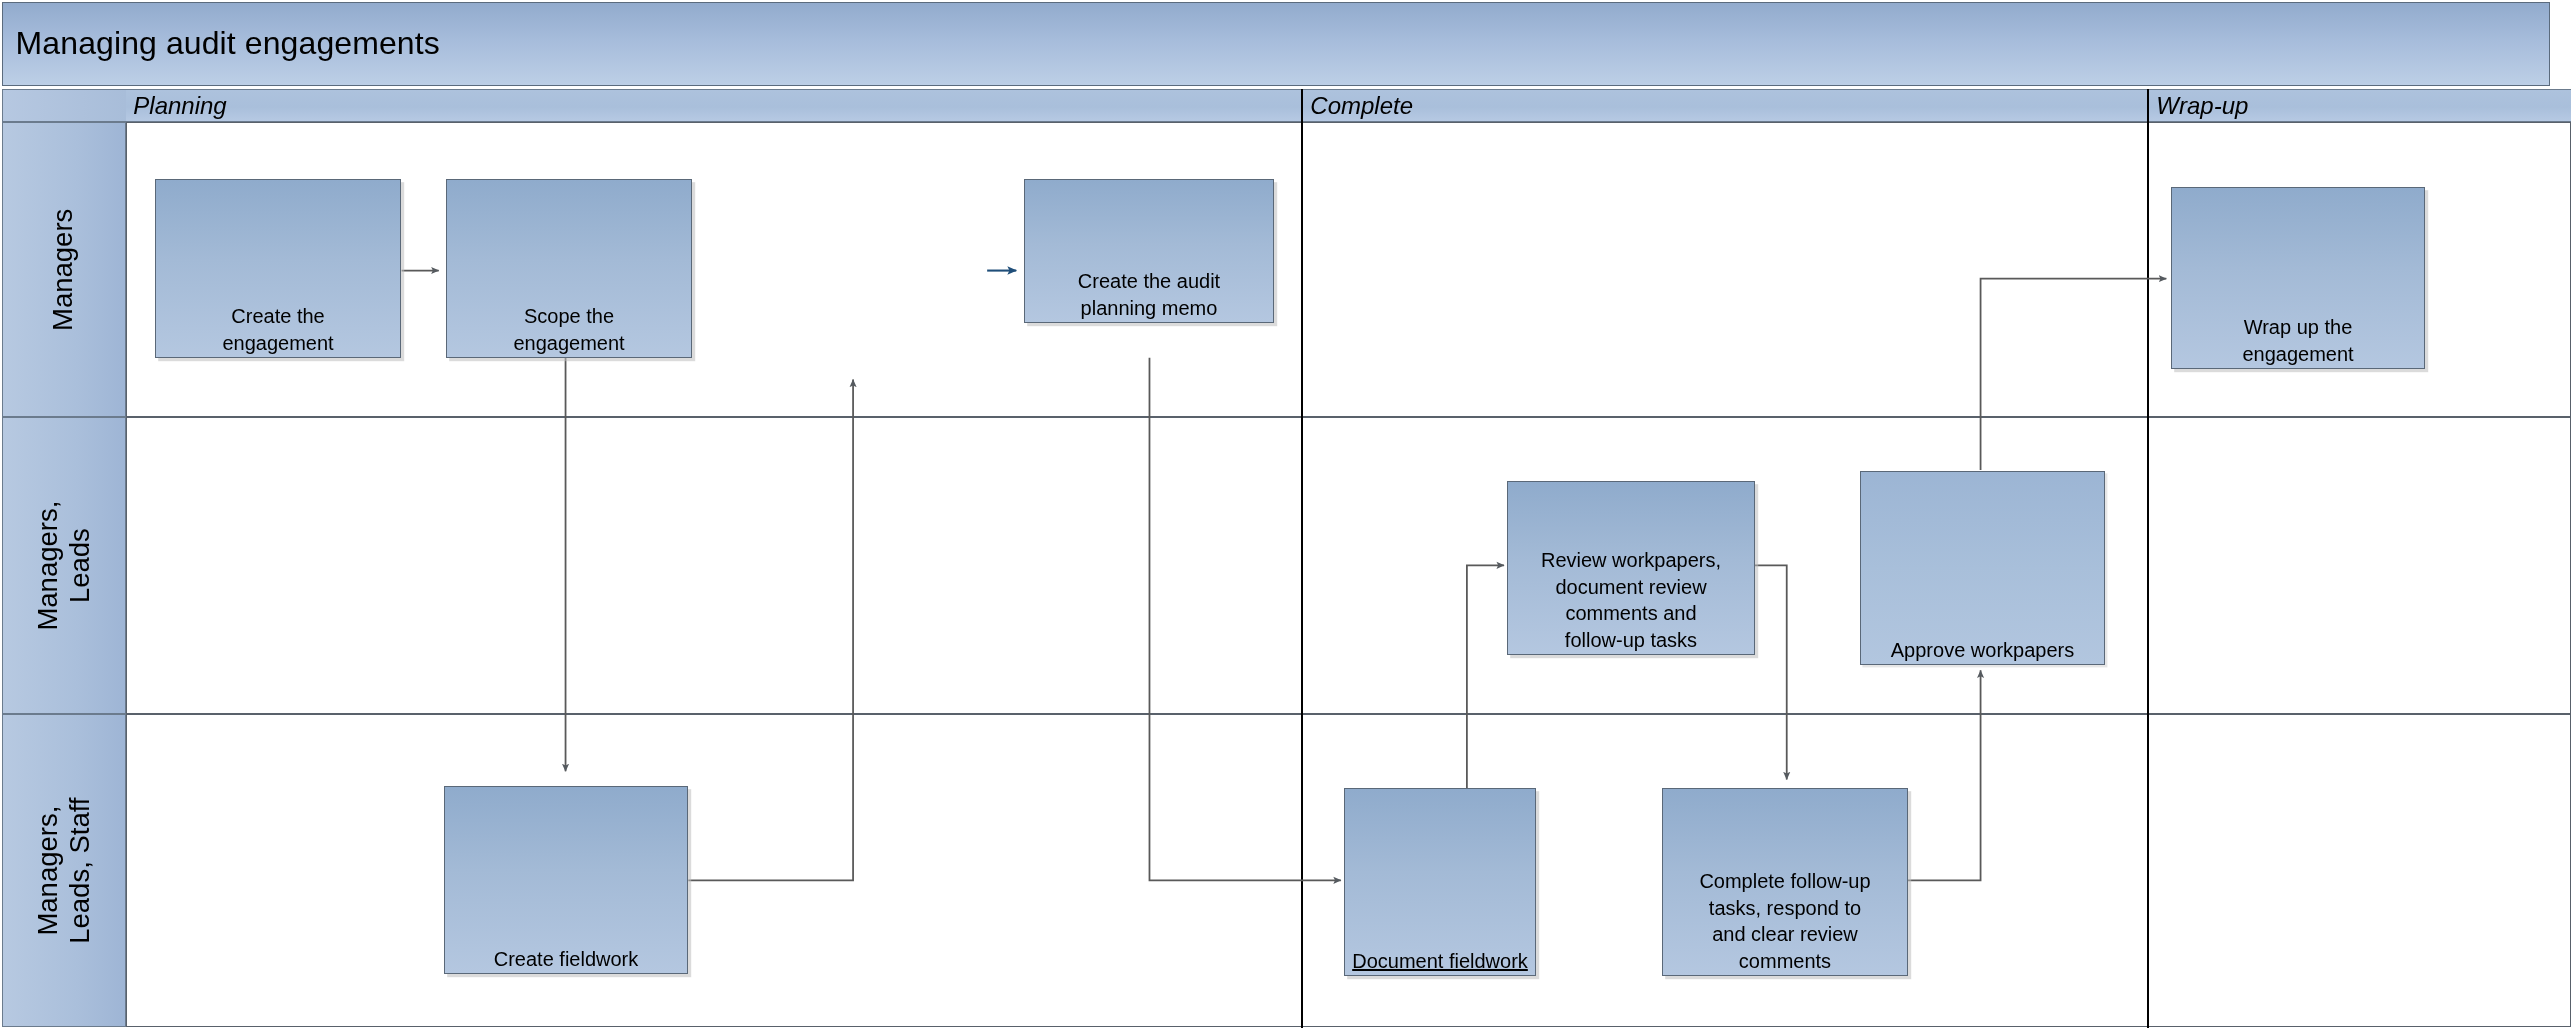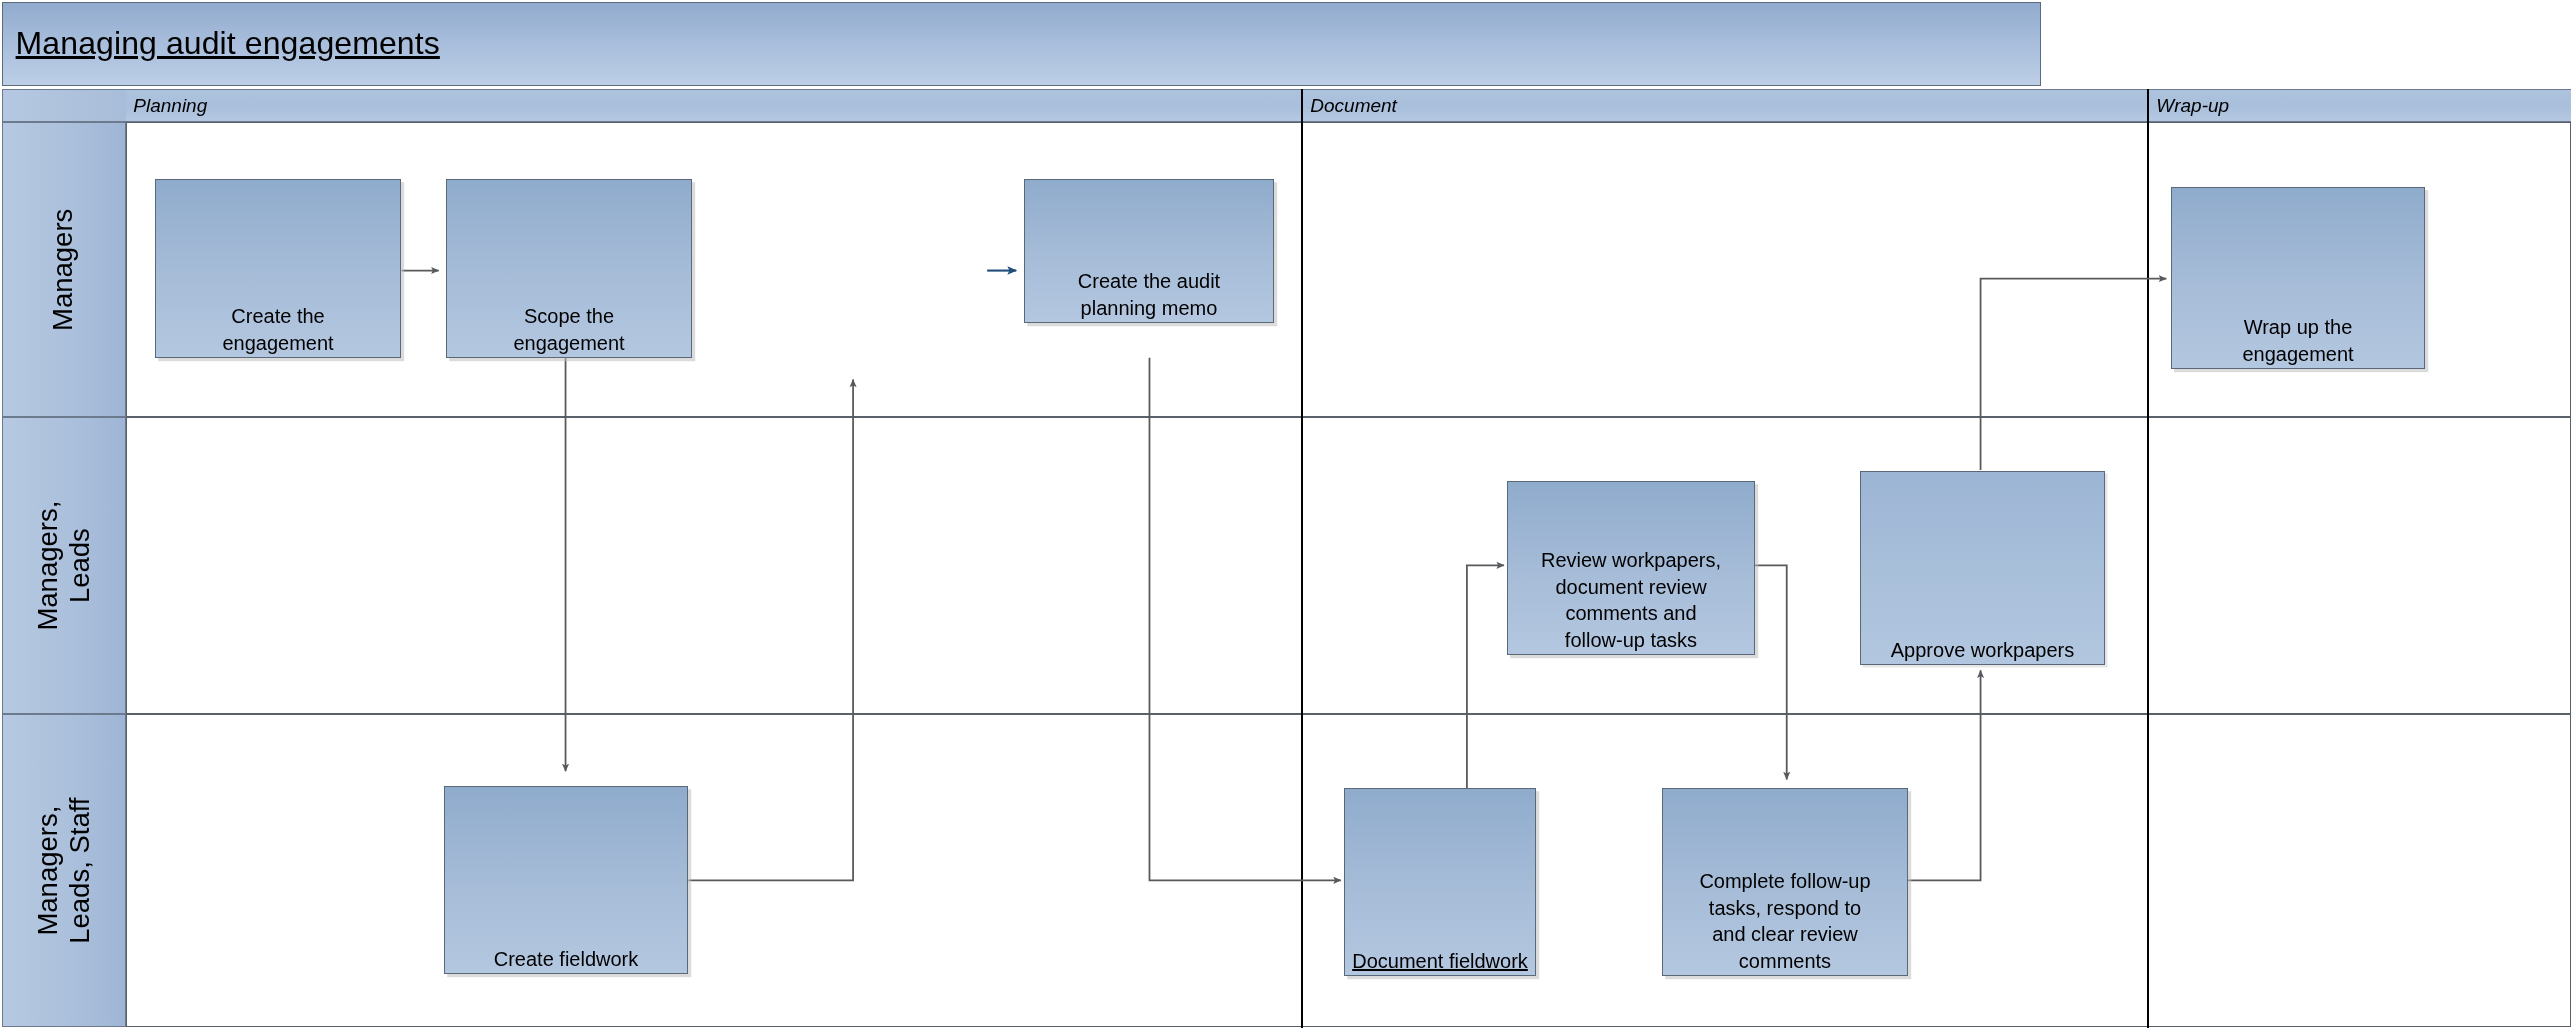--- a/index.html
+++ b/index.html
@@ -1,41 +1,41 @@
 <!DOCTYPE html>
 <html style="font-size:13px"><head>
 <meta charset="utf-8">
 <style>
   html,body{margin:0;padding:0;background:#ffffff;}
   body{font-family:"Liberation Sans",sans-serif;}
   #stage{position:relative;width:2576px;height:1033px;background:#ffffff;overflow:hidden;}
 
   
   #title-bar{
-    position:absolute;left:1.6px;top:1.6px;width:2039px;height:84px;
+    position:absolute;left:1.6px;top:1.6px;width:2548px;height:84px;
     background:linear-gradient(to bottom,#92abcd 0%,#a6bcdb 45%,#bdcfe6 100%);
     border:0.8px solid #5b6b7d;
     box-sizing:border-box;
-    display:flex;align-items:center;text-decoration:underline;
+    display:flex;align-items:center;
   }
   #title-text{
     font-size:32px;color:#000000;padding-left:13px;letter-spacing:0.1px;
     white-space:nowrap;
   }
 
   
   .phase-head{
     position:absolute;top:89px;height:33px;
     background:linear-gradient(to bottom,#adc2dd 0%,#a9bfdb 55%,#b6c9e3 100%);
     border-top:0.8px solid #6b7b8d;border-bottom:0.8px solid #6b7b8d;
     box-sizing:border-box;
     display:flex;align-items:center;
   }
   .phase-head span{
-    font-style:italic;font-size:19px;color:#000;padding-left:7.3px;white-space:nowrap;
+    font-style:italic;font-size:24px;color:#000;padding-left:7.3px;white-space:nowrap;
   }
   #phase-corner{
     position:absolute;left:1.6px;top:89px;width:124px;height:33px;
     background:linear-gradient(to right,#b6c8e1,#a8bdd9);
     border-top:0.8px solid #6b7b8d;border-bottom:0.8px solid #6b7b8d;border-left:0.8px solid #6b7b8d;
     box-sizing:border-box;
   }
 
   
   .lane-band{
@@ -94,21 +94,21 @@
   <div id="title-bar">
     <div id="title-text">Managing audit engagements</div>
   </div>
 
   <div id="phase-corner"></div>
 
   <div class="phase-head" style="left:126px;width:1177px;">
     <span>Planning</span>
   </div>
   <div class="phase-head" style="left:1303px;width:847px;">
-    <span>Document</span>
+    <span>Complete</span>
   </div>
   <div class="phase-head" style="left:2149px;width:422px;">
     <span>Wrap-up</span>
   </div>
 
   <div class="lane-body" style="top:122px;height:295px;"></div>
   <div class="lane-body" style="top:417px;height:297px;"></div>
   <div class="lane-body" style="top:714px;height:313px;"></div>
 
   <div class="lane-band" style="top:122px;height:295px;">

